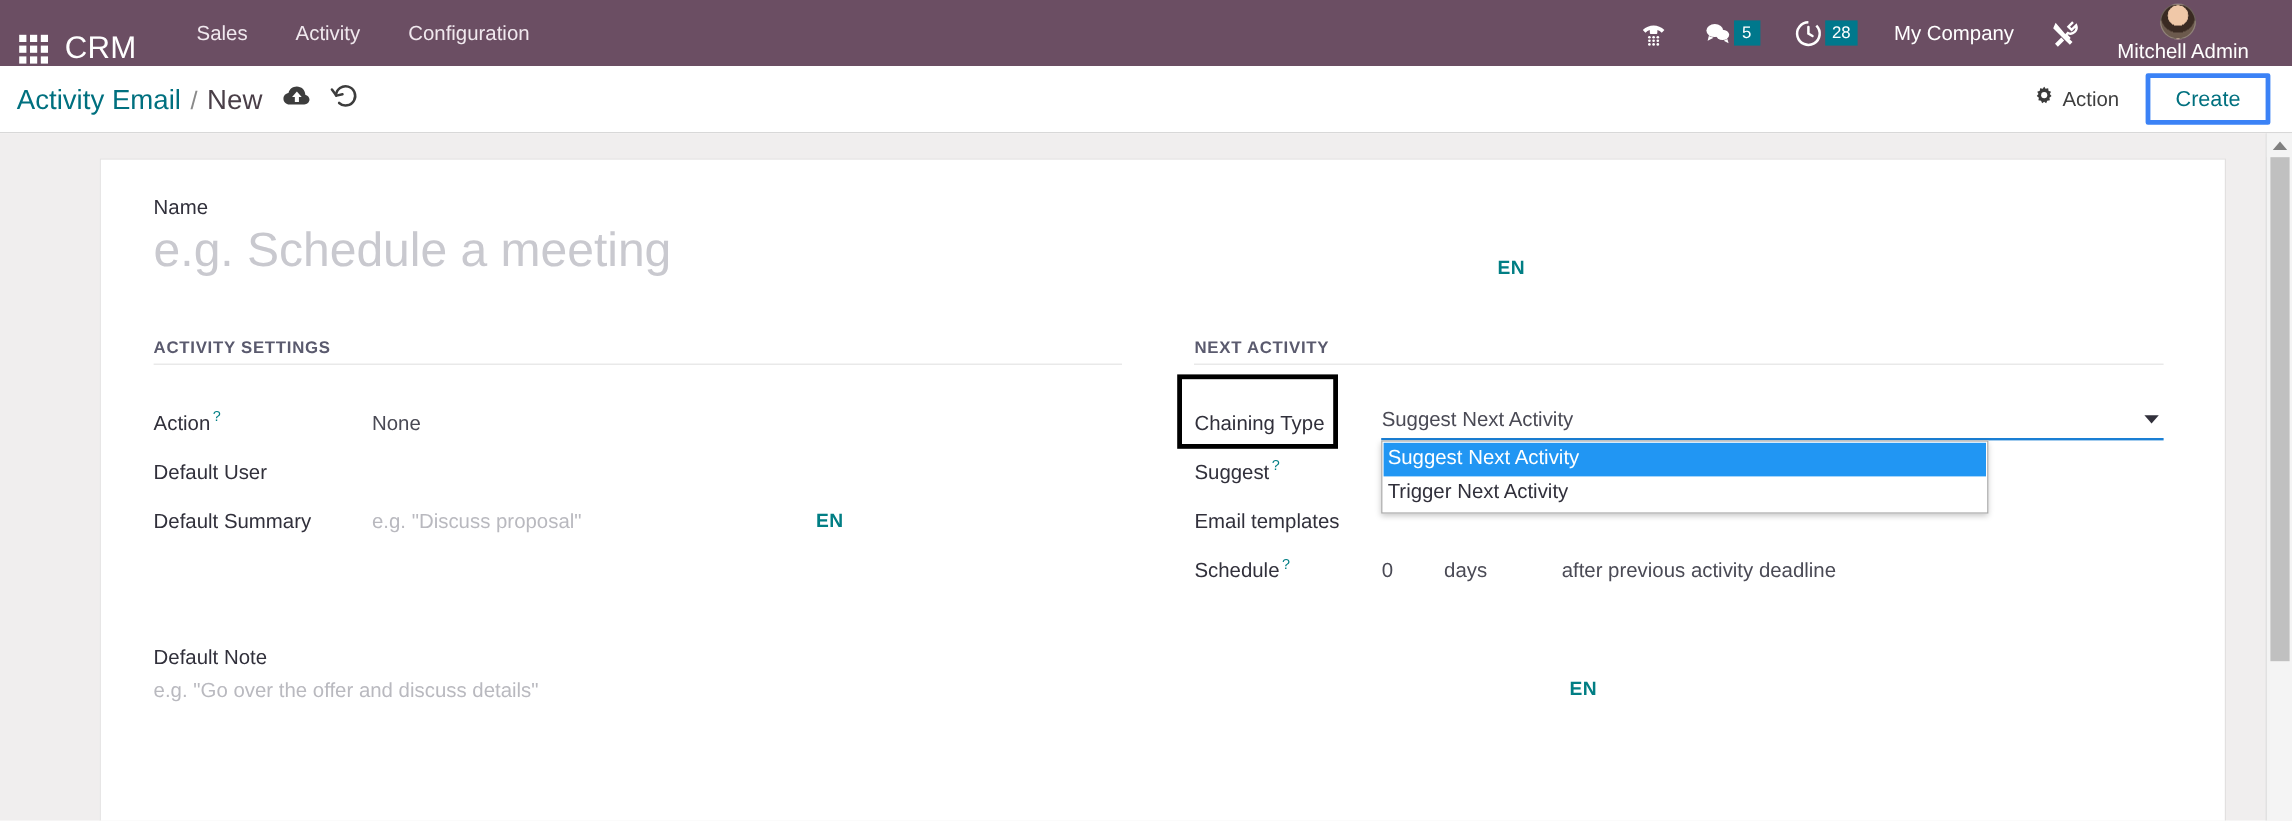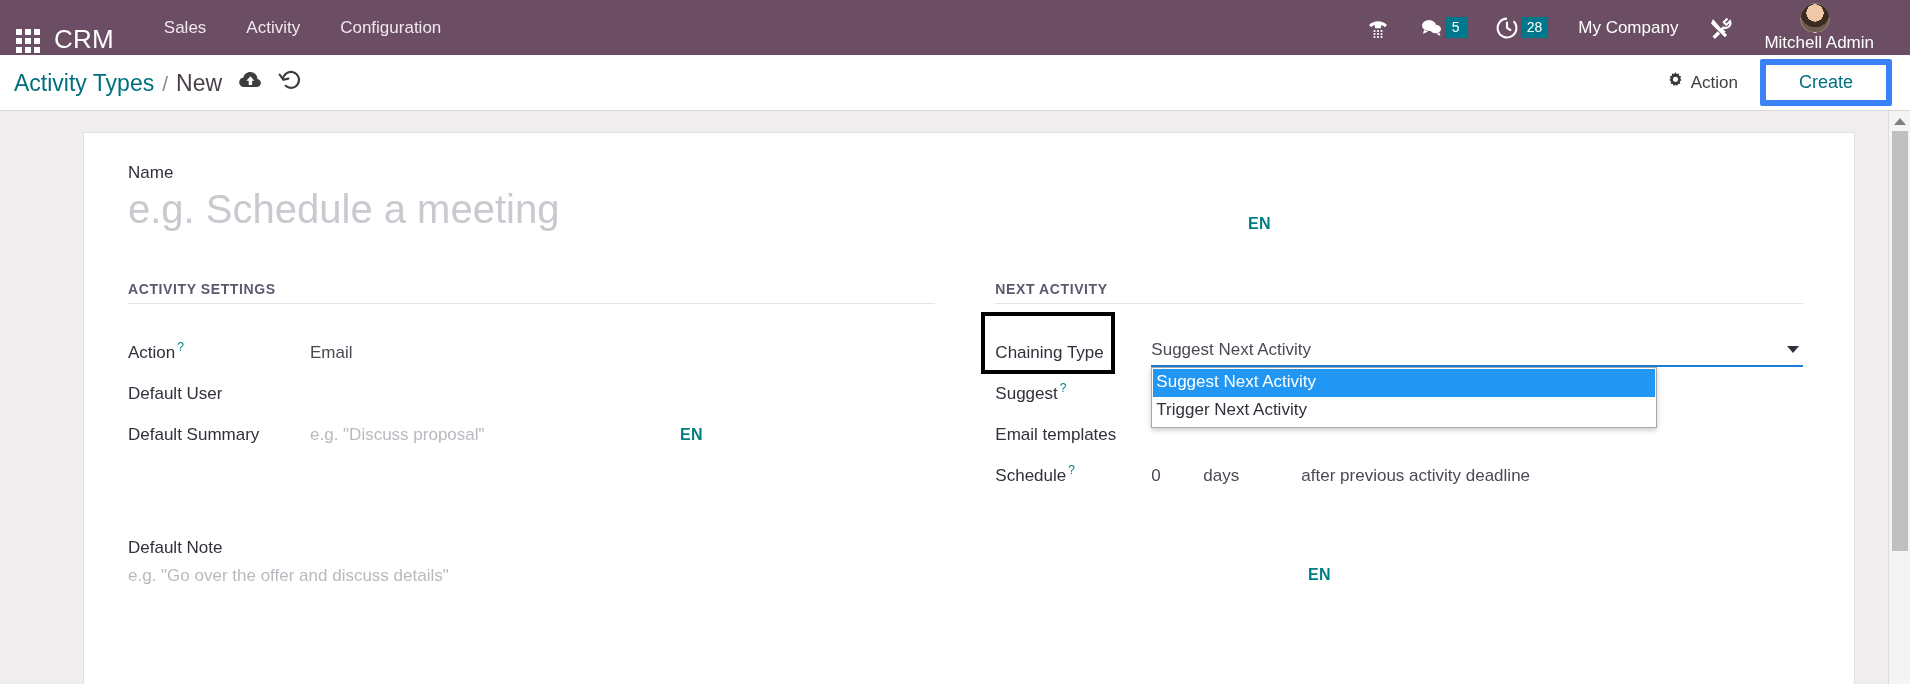--- a/index.html
+++ b/index.html
@@ -122,25 +122,25 @@
   }
   .action-btn {
     display: flex;
     align-items: center;
     gap: 7px;
     font-size: 17px;
     color: #3f3f3f;
     cursor: pointer;
   }
   .create-btn {
-    border: 6px solid #3b82f6;
+    border: 4px solid #3b82f6;
     color: #00707f;
     background: #ffffff;
     font-size: 18px;
-    padding: 7px 33px;
+    padding: 7px 21px;
     border-radius: 2px;
     cursor: pointer;
     font-family: "Liberation Sans", sans-serif;
   }
 
   
   .content-area {
     position: relative;
     height: 573px;
     background: #f0eeee;
@@ -428,21 +428,21 @@
 
     <div class="user-wrap">
       <div class="avatar"></div>
       <div class="nav-text">Mitchell Admin</div>
     </div>
   </div>
 </div>
 
 <div class="control-panel">
   <div class="breadcrumb">
-    <span class="bc-link">Activity Types</span>
+    <span class="bc-link">Activity Email</span>
     <span class="bc-sep">/</span>
     <span class="bc-current">New</span>
 
     <span class="bc-btn">
       <svg width="24" height="22" viewBox="0 0 24 22">
         <path d="M6.2 18c-2.8 0-5-2.1-5-4.8 0-2.4 1.8-4.4 4.2-4.7C6 5.3 8.9 3 12.3 3c3.9 0 7.1 3 7.1 6.7v.2c2 .4 3.5 2.1 3.5 4.1 0 2.2-1.9 4-4.3 4z" fill="#3d3d3d"></path>
         <path d="M12.4 7.2l4 4.6h-8z" fill="#ffffff"></path>
         <rect x="10.7" y="11" width="3.4" height="5" fill="#ffffff"></rect>
       </svg>
     </span>
@@ -483,21 +483,21 @@
     <div class="columns">
 
       <div class="col">
         <div class="group-title">ACTIVITY SETTINGS</div>
 
         <div class="f-row">
           <div class="f-label">
             <span>Action</span>
             <span class="q-mark">?</span>
           </div>
-          <div class="f-value">Email</div>
+          <div class="f-value">None</div>
         </div>
 
         <div class="f-row">
           <div class="f-label">Default User</div>
           <div class="f-value"></div>
         </div>
 
         <div class="f-row">
           <div class="f-label">Default Summary</div>
           <input class="txt-input" type="text" placeholder="e.g. &quot;Discuss proposal&quot;" style="">

